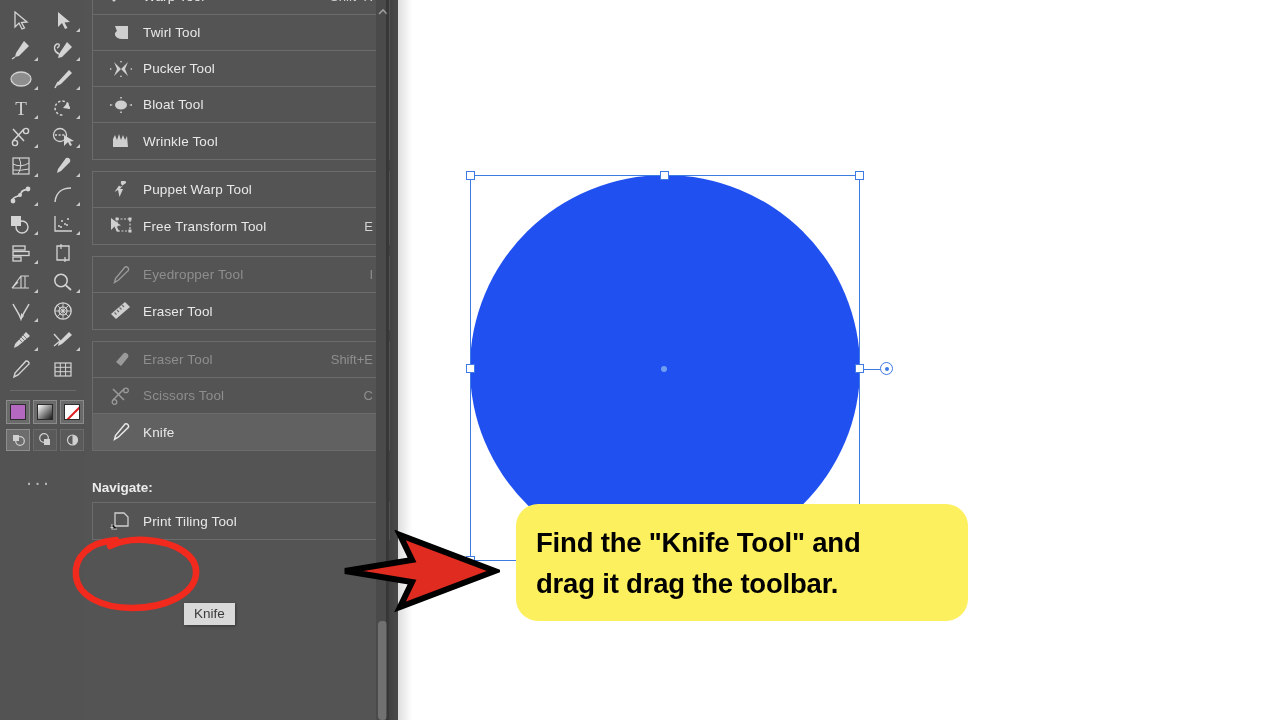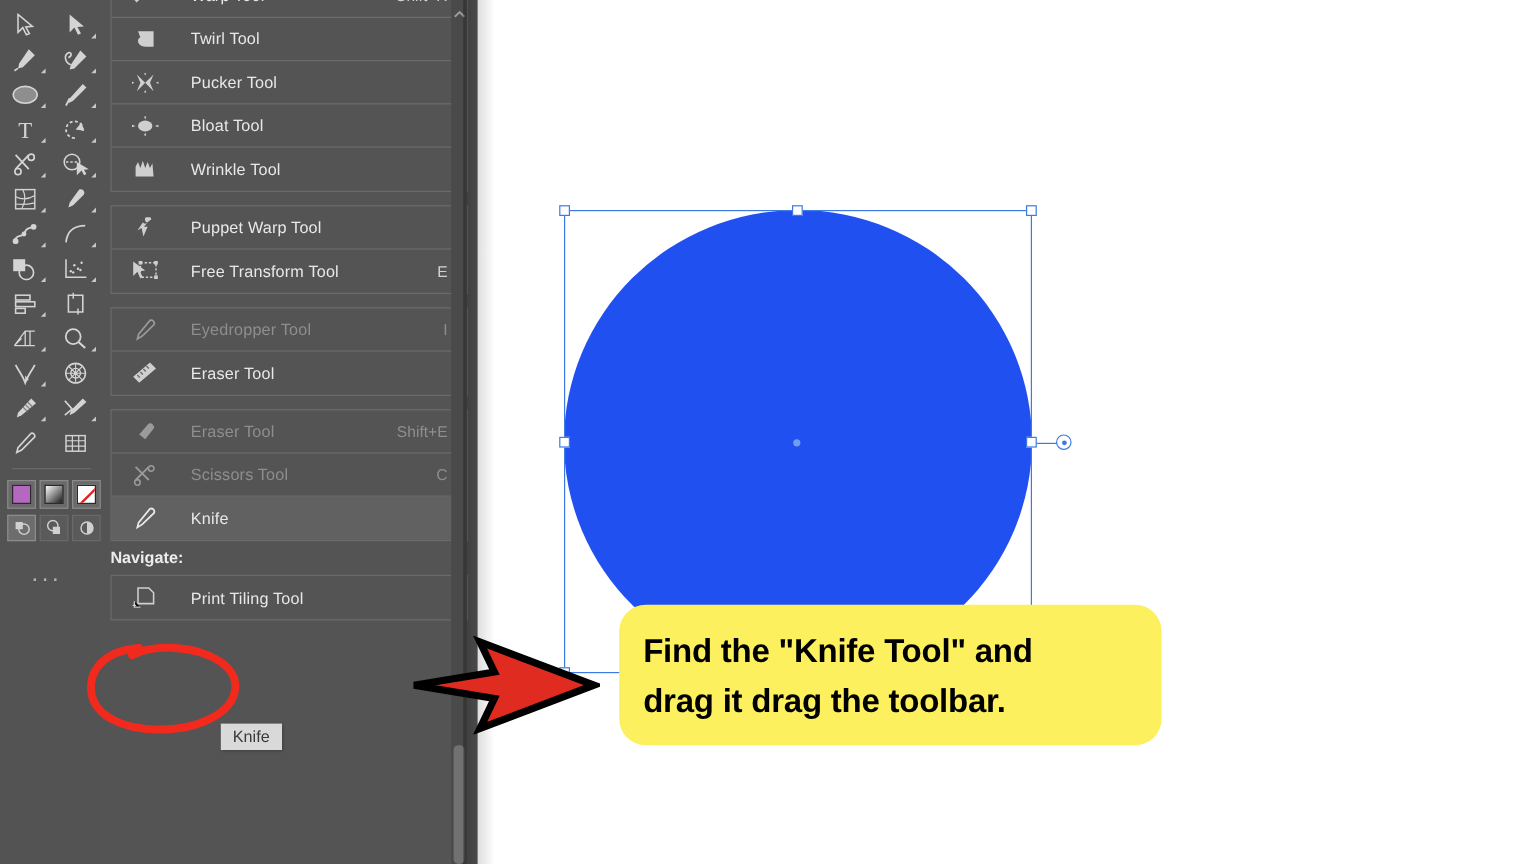--- a/index.html
+++ b/index.html
@@ -110,36 +110,35 @@
   }
   .tool-group { padding:0 7px; }
   .tool-group + .tool-group { margin-top:11px; }
   .group-box { border:1px solid #6b6b6b; }
   .tool-item {
     position:relative; display:flex; align-items:center;
     height:36px; padding-left:15px;
     border-bottom:1px solid #6b6b6b;
     color:#e8e8e8; font-size:13.5px;
     background:transparent;
-    gap:16px;
   }
   .tool-item:last-child { border-bottom:none;align-items:center; }
   .tool-item.disabled { color:#8e8e8e; }
   .tool-item.highlight { background:#616161; }
   .ti-icon {
     width:26px; height:22px; margin-right:9px;
     display:flex; align-items:center; justify-content:center; flex:0 0 26px;
   }
   .ti-label { flex:1 1 auto; letter-spacing:0.15px; }
   .ti-key { margin-right:16px; font-size:13px; color:#d2d2d2; }
   .tool-item.disabled .ti-key { color:#8e8e8e; }
 
   .section-label {
     color:#ececec; font-size:13.5px; font-weight:bold;
-    padding:0 0 0 7px; margin-top:3px; height:20px; display:flex; align-items:center;
+    padding:0 0 0 7px; margin-top:26px; height:20px; display:flex; align-items:center;
   }
 
   
   .clip-top { margin-top:-22px; }
 
   
   .tooltip {
     position:absolute; left:184px; top:603px;
     background:#d9d9d9; color:#3a3a3a; font-size:13.5px;
     padding:3px 10px 4px 10px; z-index:7;

